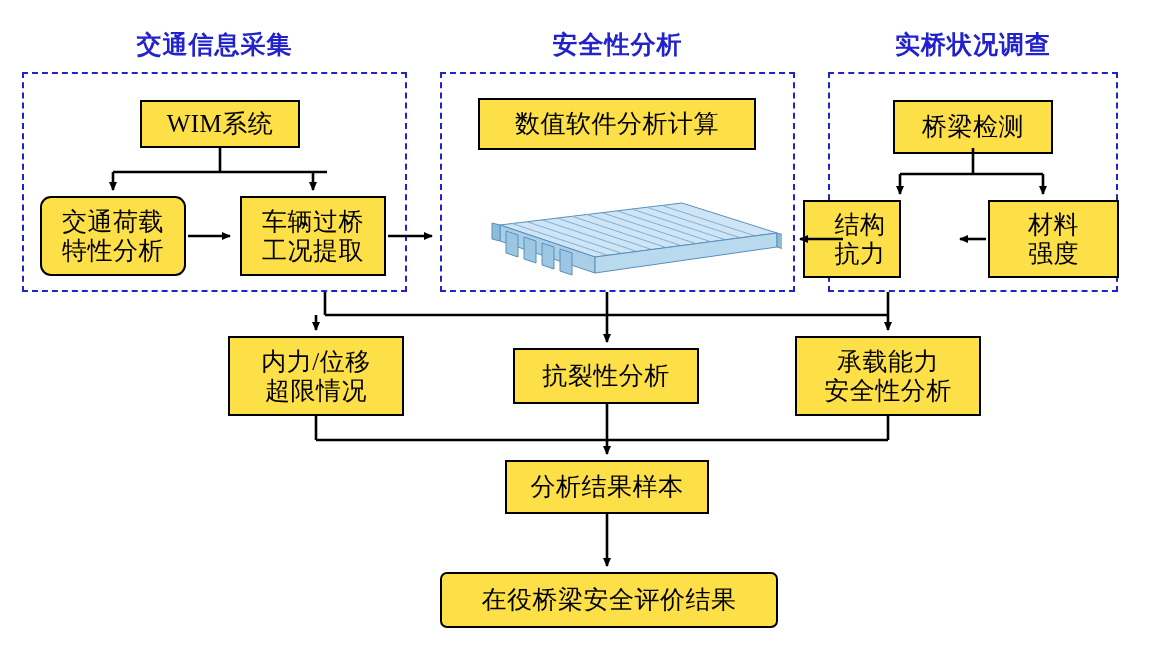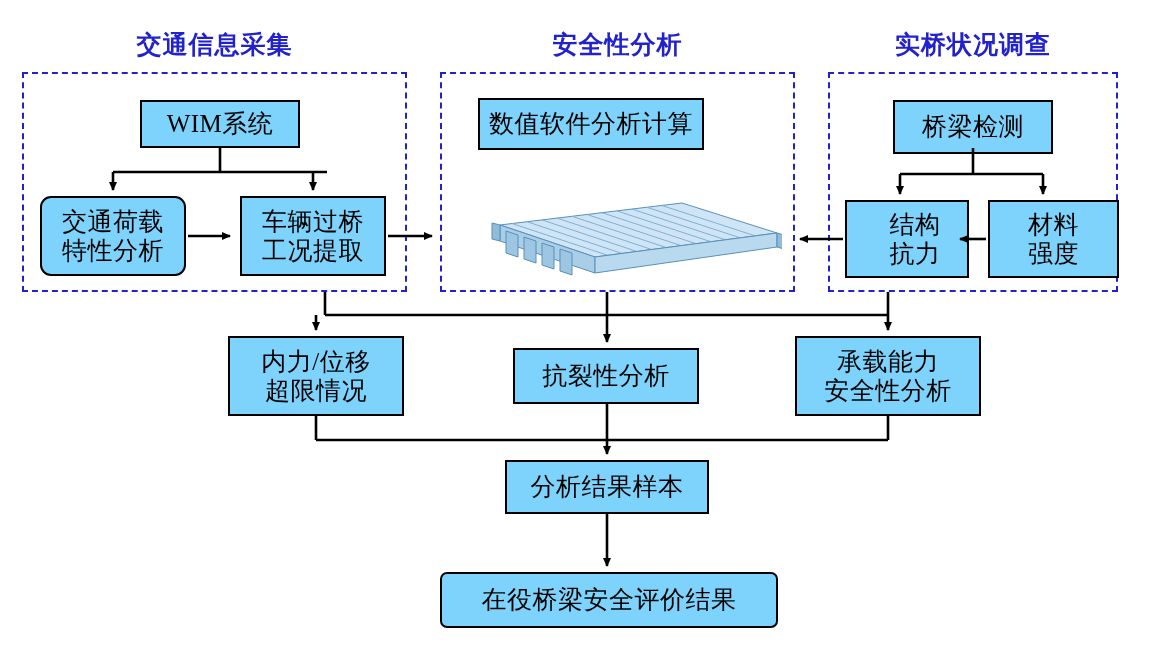--- a/index.html
+++ b/index.html
@@ -37,21 +37,21 @@
   .dashed-group {
     position: absolute;
     border: 2px dashed #2222cc;
     box-sizing: border-box;
     background: transparent;
   }
   .box {
     position: absolute;
     border: 2px solid #000000;
     box-sizing: border-box;
-    background: #7dd3fc;
+    background: #fde047;
     display: flex;
     align-items: center;
     justify-content: center;
     text-align: center;
     font-size: 25px;
     color: #000000;
     line-height: 1.18;
     letter-spacing: 0.5px;
     white-space: pre-line;
   }
@@ -107,25 +107,25 @@
   </svg>
 
   <div class="box" style="left:140px; top:100px; width:160px; height:48px;">WIM系统</div>
 
   <div class="box" style="left:40px; top:196px; width:146px; height:80px;border-radius:11px;">交通荷载
 特性分析</div>
 
   <div class="box" style="left:240px; top:196px; width:146px; height:80px;">车辆过桥
 工况提取</div>
 
-  <div class="box" style="left:478px; top:98px; width:226px; height:52px;">数值软件分析计算</div>
+  <div class="box" style="left:478px; top:98px; width:278px; height:52px;">数值软件分析计算</div>
 
   <div class="box" style="left:893px; top:100px; width:160px; height:54px;">桥梁检测</div>
 
-  <div class="box" style="left:845px; top:200px; width:124px; height:78px;padding-left:16px;">结构
+  <div class="box" style="left:803px; top:200px; width:98px; height:78px;padding-left:16px;">结构
 抗力</div>
 
   <div class="box" style="left:988px; top:200px; width:131px; height:78px;">材料
 强度</div>
 
   <div class="box" style="left:228px; top:336px; width:176px; height:80px;">内力/位移
 超限情况</div>
 
   <div class="box" style="left:795px; top:336px; width:186px; height:80px;">承载能力
 安全性分析</div>

